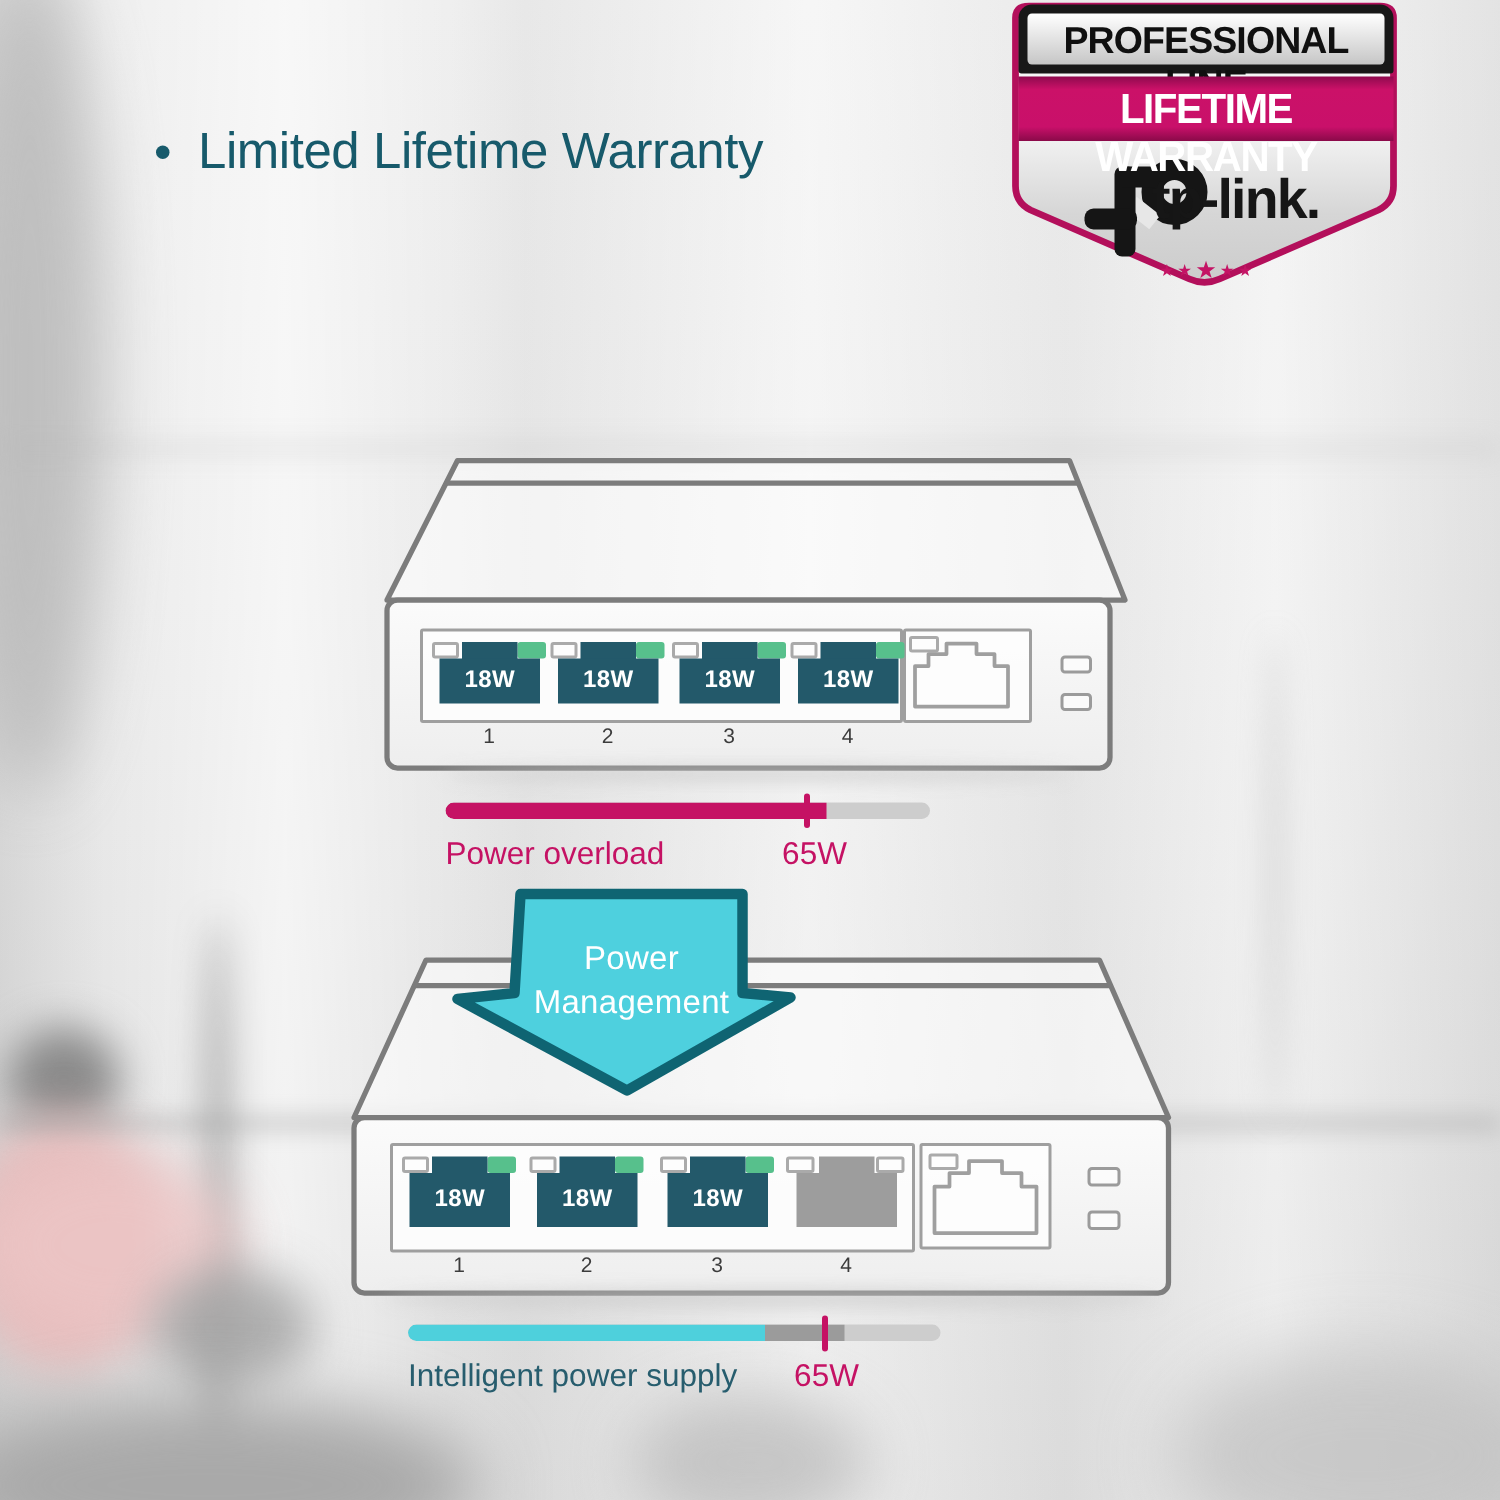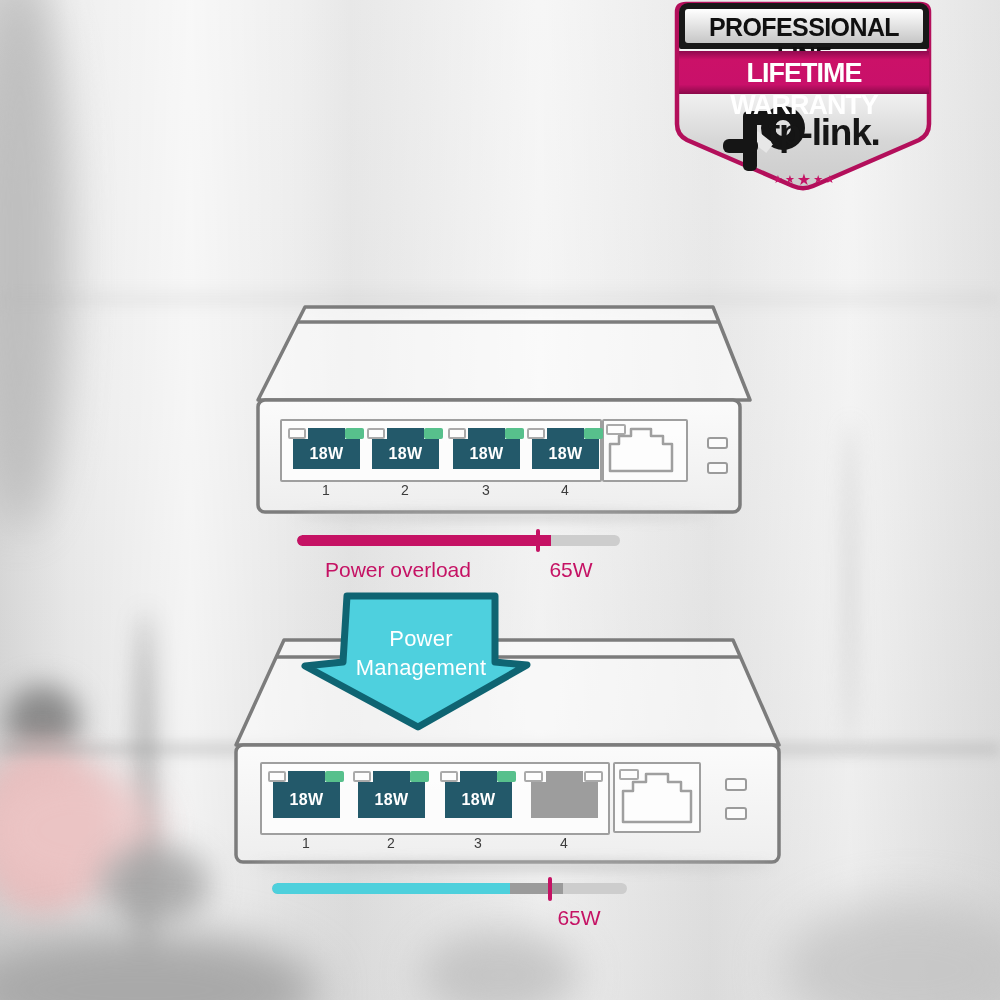--- a/index.html
+++ b/index.html
@@ -33,21 +33,21 @@
     display:flex;align-items:center;justify-content:center;color:#fff;font-size:16px;font-weight:bold;letter-spacing:.3px;}
   .block.off{background:#9d9d9d;}
   .pnum{position:absolute;left:0;width:100%;text-align:center;font-size:14px;color:#3c3c3c;}
   .sideled{position:absolute;background:#fbfbfb;border:2px solid #9b9b9b;border-radius:3px;box-sizing:border-box;}
   .shadowline{position:absolute;background:#c8c8c8;filter:blur(6px);border-radius:50%;opacity:.85;}
   
   .track{position:absolute;background:#cdcdcd;border-radius:6px;overflow:hidden;}
   .barfill{position:absolute;left:0;top:0;height:100%;}
   .tick{position:absolute;width:4px;border-radius:2px;background:#c51264;}
   .barlabel{position:absolute;font-size:21px;}
-  .magenta{color:#c51264;margin-left:28px;}
+  .magenta{color:#c51264;}
   .tealtxt{color:#275d6e;}
   .arrowtxt{position:absolute;left:346px;width:150px;text-align:center;
     color:#ffffff;font-size:22px;font-weight:normal;letter-spacing:.2px;}
   .star{color:#c41465;}
 </style>
 </head>
 <body>
 
 <div id="canvas">
   <div class="stripes"></div>
@@ -59,20 +59,24 @@
   <div class="blob" style="left:-10px;top:770px;width:170px;height:120px;background:#edc6c6;filter:blur(18px);opacity:.8;"></div>
   <div class="blob" style="left:100px;top:845px;width:110px;height:80px;background:#a3a3a3;filter:blur(16px);opacity:.85;"></div>
   <div class="blob" style="left:-40px;top:930px;width:360px;height:120px;background:#a9a9a9;filter:blur(22px);"></div>
   <div class="blob" style="left:420px;top:930px;width:160px;height:90px;background:#bdbdbd;filter:blur(20px);opacity:.8;"></div>
   <div class="blob" style="left:0;top:745px;width:1000px;height:8px;background:#9f9f9f;filter:blur(7px);opacity:.55;border-radius:0;"></div>
   <div class="blob" style="left:0;top:296px;width:1000px;height:6px;background:#b5b5b5;filter:blur(8px);opacity:.4;border-radius:0;"></div>
   <div class="blob" style="left:845px;top:420px;width:10px;height:330px;background:#b9b9b9;filter:blur(10px);opacity:.6;"></div>
   <div class="blob" style="left:780px;top:900px;width:260px;height:140px;background:#c2c2c2;filter:blur(24px);opacity:.8;"></div>
 
   <ul class="features">
+    <li>
+      <span class="f-dot"></span>
+      <span class="f-label">Limited Lifetime Warranty</span>
+    </li>
   </ul>
 
   <svg style="position:absolute;left:672px;top:0;" width="262" height="194" viewBox="0 0 262 194">
     <defs>
       <linearGradient id="shieldGrad" x1="0" y1="0" x2="0" y2="1">
         <stop offset="0" stop-color="#ffffff"></stop>
           <stop offset="0.5" stop-color="#efefef"></stop>
         <stop offset="0.75" stop-color="#d6d6d6"></stop>
           <stop offset="1" stop-color="#cccccc"></stop>
       </linearGradient>
@@ -225,14 +229,15 @@
     <path d="M2,19 h10 v-9 h13 v-8 h22 v8 h13 v9 h10 v31 h-68 z" fill="#fdfdfd" stroke="#9f9f9f" stroke-width="2.5" stroke-linejoin="round"></path>
   </svg>
   <div class="sideled" style="left:725px;top:778px;width:22px;height:13px;"></div>
   <div class="sideled" style="left:725px;top:807px;width:22px;height:13px;"></div>
 
   <div class="track" style="left:272px;top:883px;width:355px;height:11px;">
     <div class="barfill" style="width:238px;background:#4ed0dc;border-radius:6px 0 0 6px;"></div>
     <div class="barfill" style="left:238px;width:53px;background:#9b9b9b;"></div>
   </div>
   <div class="tick" style="left:548px;top:877px;height:24px;"></div>
+  <div class="barlabel tealtxt" style="left:272px;top:906px;">Intelligent power supply</div>
   <div class="barlabel magenta" style="left:516px;top:906px;width:70px;text-align:center;">65W</div>
 </div>
 
 </body></html>

